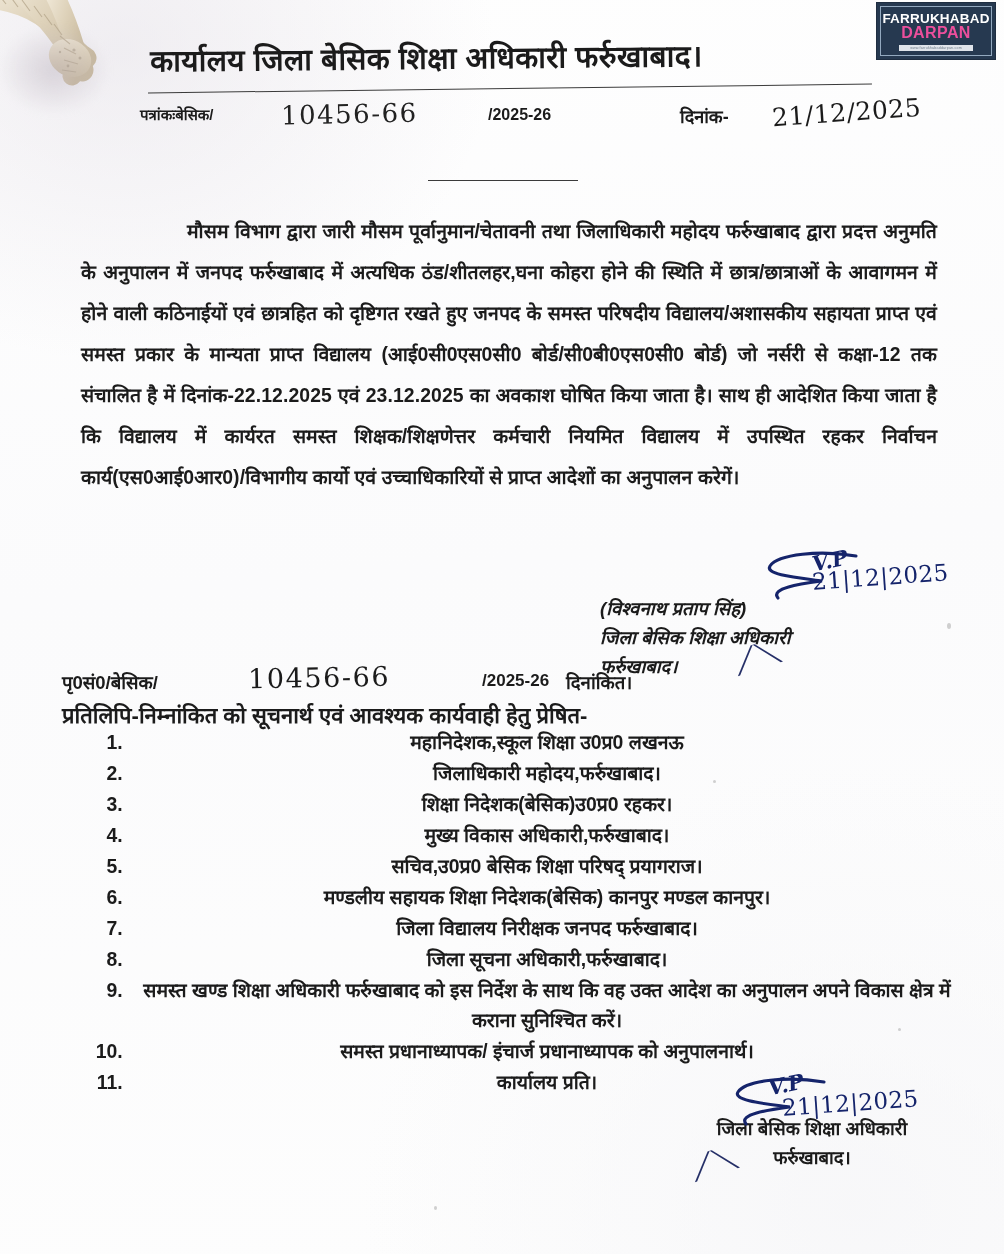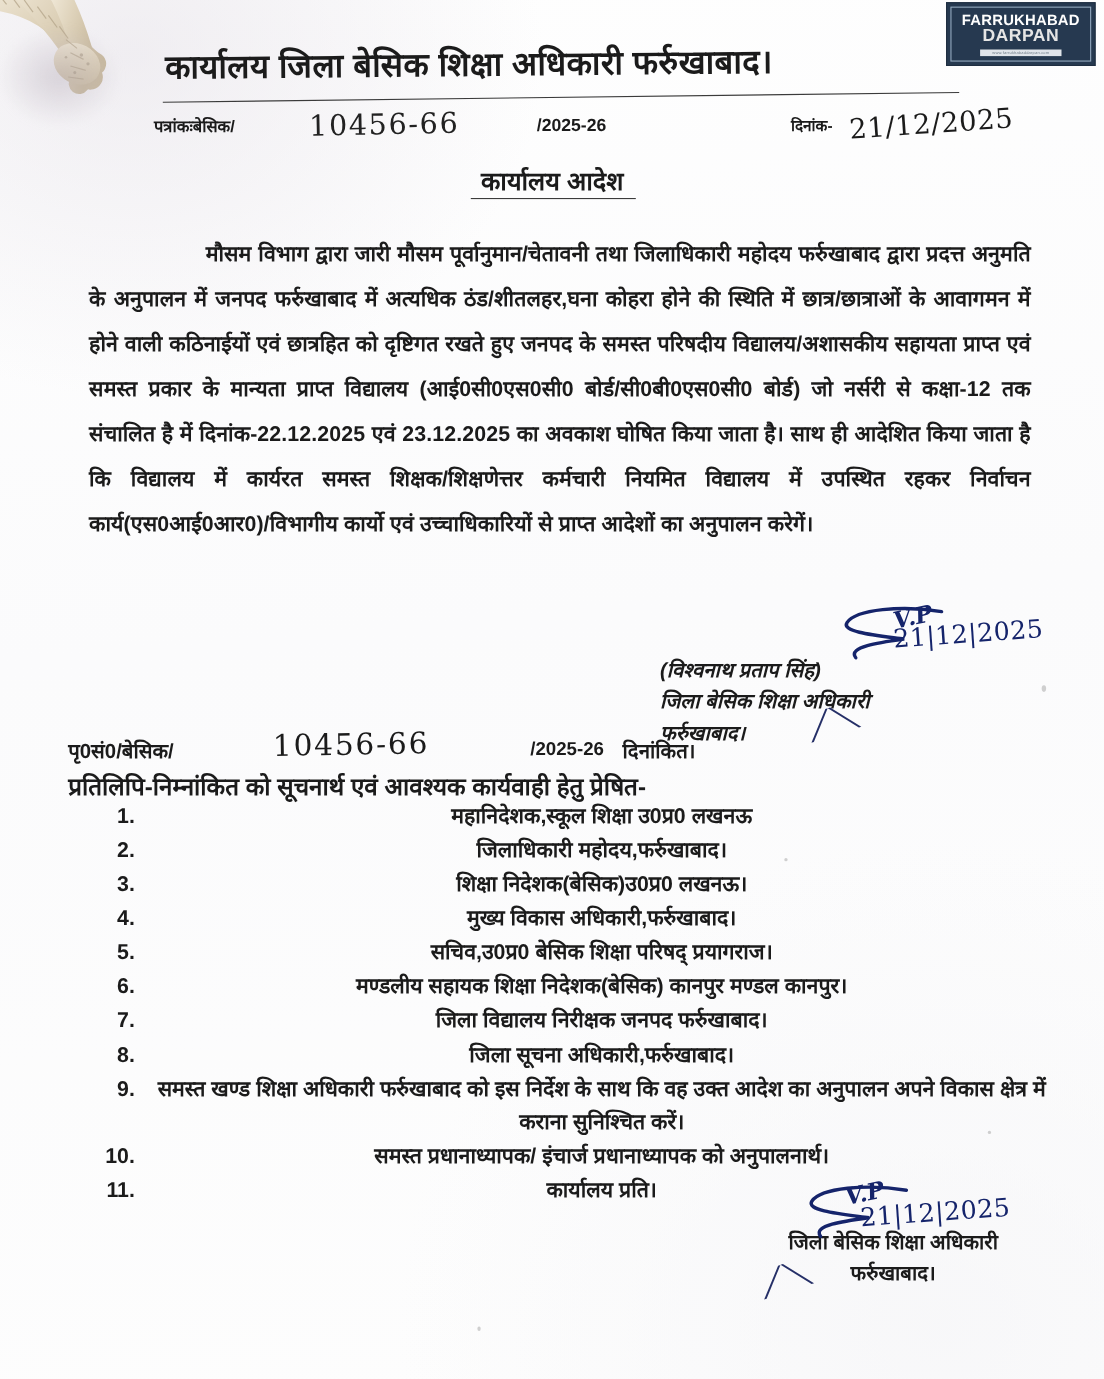--- a/index.html
+++ b/index.html
@@ -40,21 +40,21 @@
     width: 104px; height: 84px;
     border-radius: 50%;
     background: radial-gradient(ellipse at 50% 50%, rgba(176,166,178,0.40) 0%, rgba(198,190,200,0.22) 48%, rgba(255,255,255,0) 76%);
     filter: blur(5px);
   }
 
   
   .logo {
     position: absolute;
     right: 8px; top: 2px;
-    width: 136px; height: 58px;
+    width: 120px; height: 58px;
     background: #1e3249;
     border: 1px solid #16263a;
     box-sizing: border-box;
     padding: 3px;
     text-align: center;
     opacity: 0.96;
   }
   .logo-inner {
     border: 1px solid #8fa6bd;
     height: 100%;
@@ -66,21 +66,21 @@
     padding-top: 1px;
   }
   .logo-l1 {
     color: #ffffff;
     font-size: 13.5px;
     font-weight: bold;
     letter-spacing: 0.2px;
     line-height: 1.02;
   }
   .logo-l2 {
-    color: #e5e5e5;
+    color: #ec4899;
     font-size: 16px;
     font-weight: bold;
     letter-spacing: 0.4px;
     line-height: 1.05;
   }
   .logo-url {
     margin-top: 3px;
     background: #dfe4ea;
     color: #6a7783;
     font-size: 3.6px;
@@ -131,22 +131,22 @@
     color: #222;
   }
   .ref-year {
     position: absolute;
     left: 488px; top: 6px;
     font-size: 16px;
     font-weight: bold;
   }
   .ref-date-label {
     position: absolute;
-    left: 719px; top: 4px;
-    font-size: 14px;
+    left: 680px; top: 4px;
+    font-size: 18px;
     font-weight: bold;
   }
   .ref-date-hand {
     position: absolute;
     left: 772px; top: -2px;
     font-size: 25px;
     font-family: "DejaVu Serif", serif;
     letter-spacing: 0.5px;
     transform: rotate(-4deg);
   }
@@ -340,21 +340,20 @@
   <div class="title-rule"></div>
 
   <div class="ref-line">
     <span class="ref-label">पत्रांकःबेसिक/</span>
     <span class="ref-hand">10456-66</span>
     <span class="ref-year">/2025-26</span>
     <span class="ref-date-label">दिनांक-</span>
     <span class="ref-date-hand">21/12/2025</span>
   </div>
 
-  <div class="sub-title">कार्यालय आदेश</div>
   <div class="sub-rule"></div>
 
   <div class="body-block">
     <p class="indent">मौसम विभाग द्वारा जारी मौसम पूर्वानुमान/चेतावनी तथा जिलाधिकारी महोदय फर्रुखाबाद द्वारा प्रदत्त अनुमति के अनुपालन में जनपद फर्रुखाबाद में अत्यधिक ठंड/शीतलहर,घना कोहरा होने की स्थिति में छात्र/छात्राओं के आवागमन में होने वाली कठिनाईयों एवं छात्रहित को दृष्टिगत रखते हुए जनपद के समस्त परिषदीय विद्यालय/अशासकीय सहायता प्राप्त एवं समस्त प्रकार के मान्यता प्राप्त विद्यालय (आई0सी0एस0सी0 बोर्ड/सी0बी0एस0सी0 बोर्ड) जो नर्सरी से कक्षा-12 तक संचालित है में दिनांक-22.12.2025 एवं 23.12.2025 का अवकाश घोषित किया जाता है। साथ ही आदेशित किया जाता है कि विद्यालय में कार्यरत समस्त शिक्षक/शिक्षणेत्तर कर्मचारी नियमित विद्यालय में उपस्थित रहकर निर्वाचन कार्य(एस0आई0आर0)/विभागीय कार्यो एवं उच्चाधिकारियों से प्राप्त आदेशों का अनुपालन करेगें।</p>
   </div>
 
   <div class="sig-block-1">
     <div>(विश्वनाथ प्रताप सिंह)</div>
     <div>जिला बेसिक शिक्षा अधिकारी</div>
     <div>फर्रुखाबाद।</div>
@@ -370,21 +369,21 @@
     <span class="copy-ref-label">पृ0सं0/बेसिक/</span>
     <span class="copy-ref-hand">10456-66</span>
     <span class="copy-ref-year">/2025-26</span>
     <span class="copy-ref-dated">दिनांकित।</span>
   </div>
   <div class="copy-intro">प्रतिलिपि-निम्नांकित को सूचनार्थ एवं आवश्यक कार्यवाही हेतु प्रेषित-</div>
 
   <ol class="copy-list">
     <li>महानिदेशक,स्कूल शिक्षा उ0प्र0 लखनऊ</li>
     <li>जिलाधिकारी महोदय,फर्रुखाबाद।</li>
-    <li>शिक्षा निदेशक(बेसिक)उ0प्र0 लखनऊ।</li>
+    <li>शिक्षा निदेशक(बेसिक)उ0प्र0 रहकर।</li>
     <li>मुख्य विकास अधिकारी,फर्रुखाबाद।</li>
     <li>सचिव,उ0प्र0 बेसिक शिक्षा परिषद् प्रयागराज।</li>
     <li>मण्डलीय सहायक शिक्षा निदेशक(बेसिक) कानपुर मण्डल कानपुर।</li>
     <li>जिला विद्यालय निरीक्षक जनपद फर्रुखाबाद।</li>
     <li>जिला सूचना अधिकारी,फर्रुखाबाद।</li>
     <li>समस्त खण्ड शिक्षा अधिकारी फर्रुखाबाद को इस निर्देश के साथ कि वह उक्त आदेश का अनुपालन अपने विकास क्षेत्र में कराना सुनिश्चित करें।</li>
     <li>समस्त प्रधानाध्यापक/ इंचार्ज प्रधानाध्यापक को अनुपालनार्थ।</li>
     <li>कार्यालय प्रति।</li>
   </ol>
 

